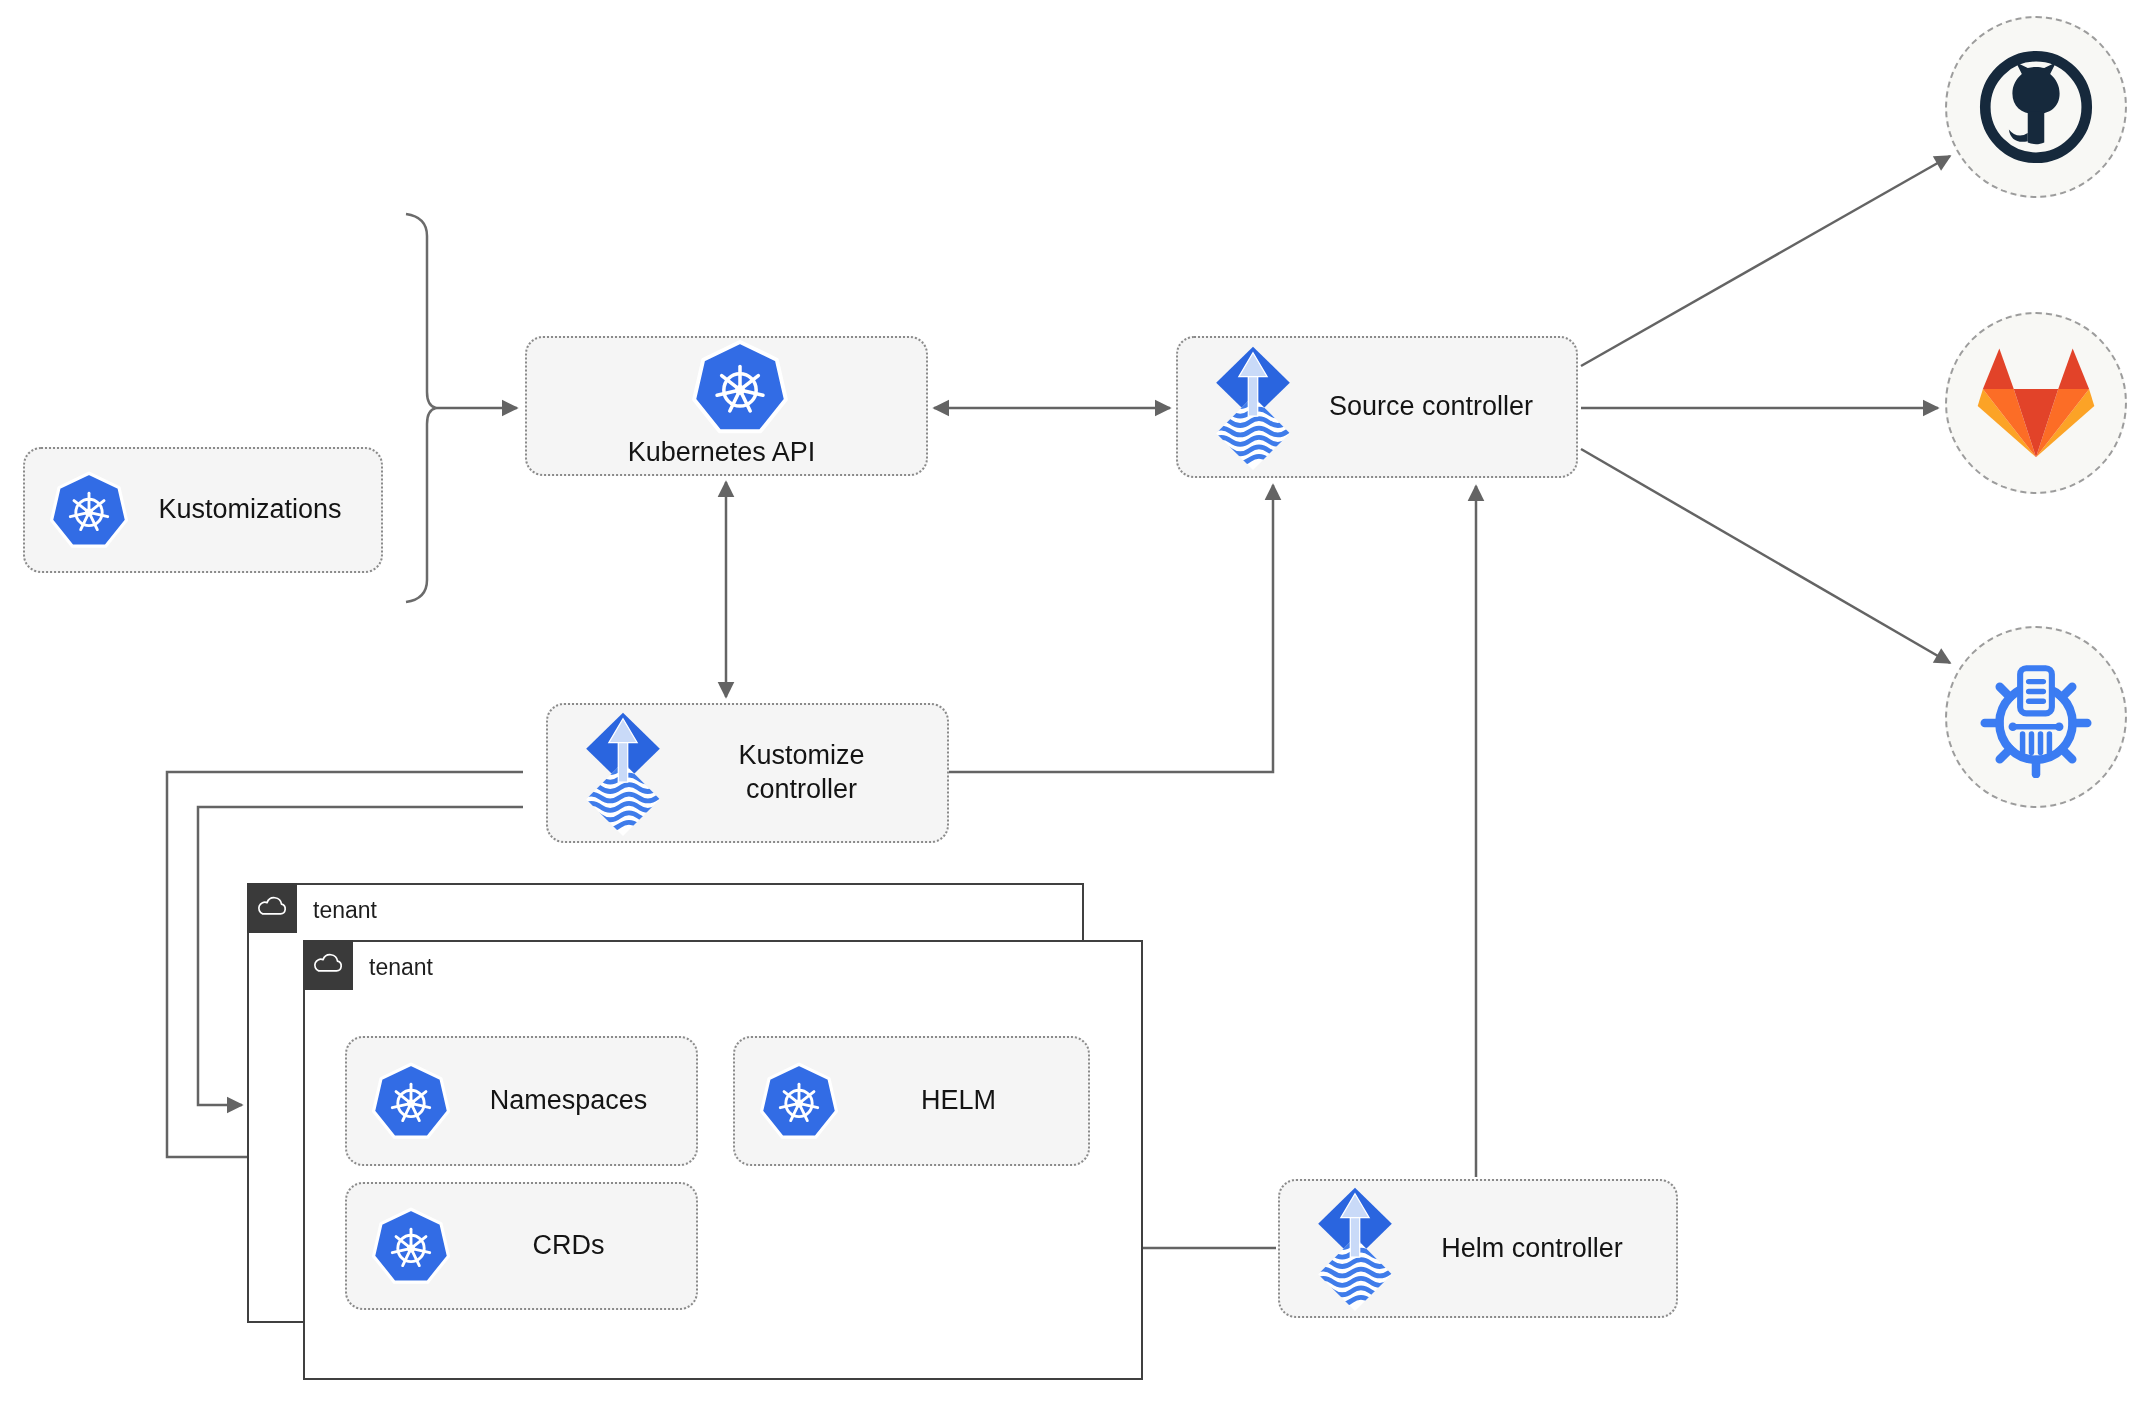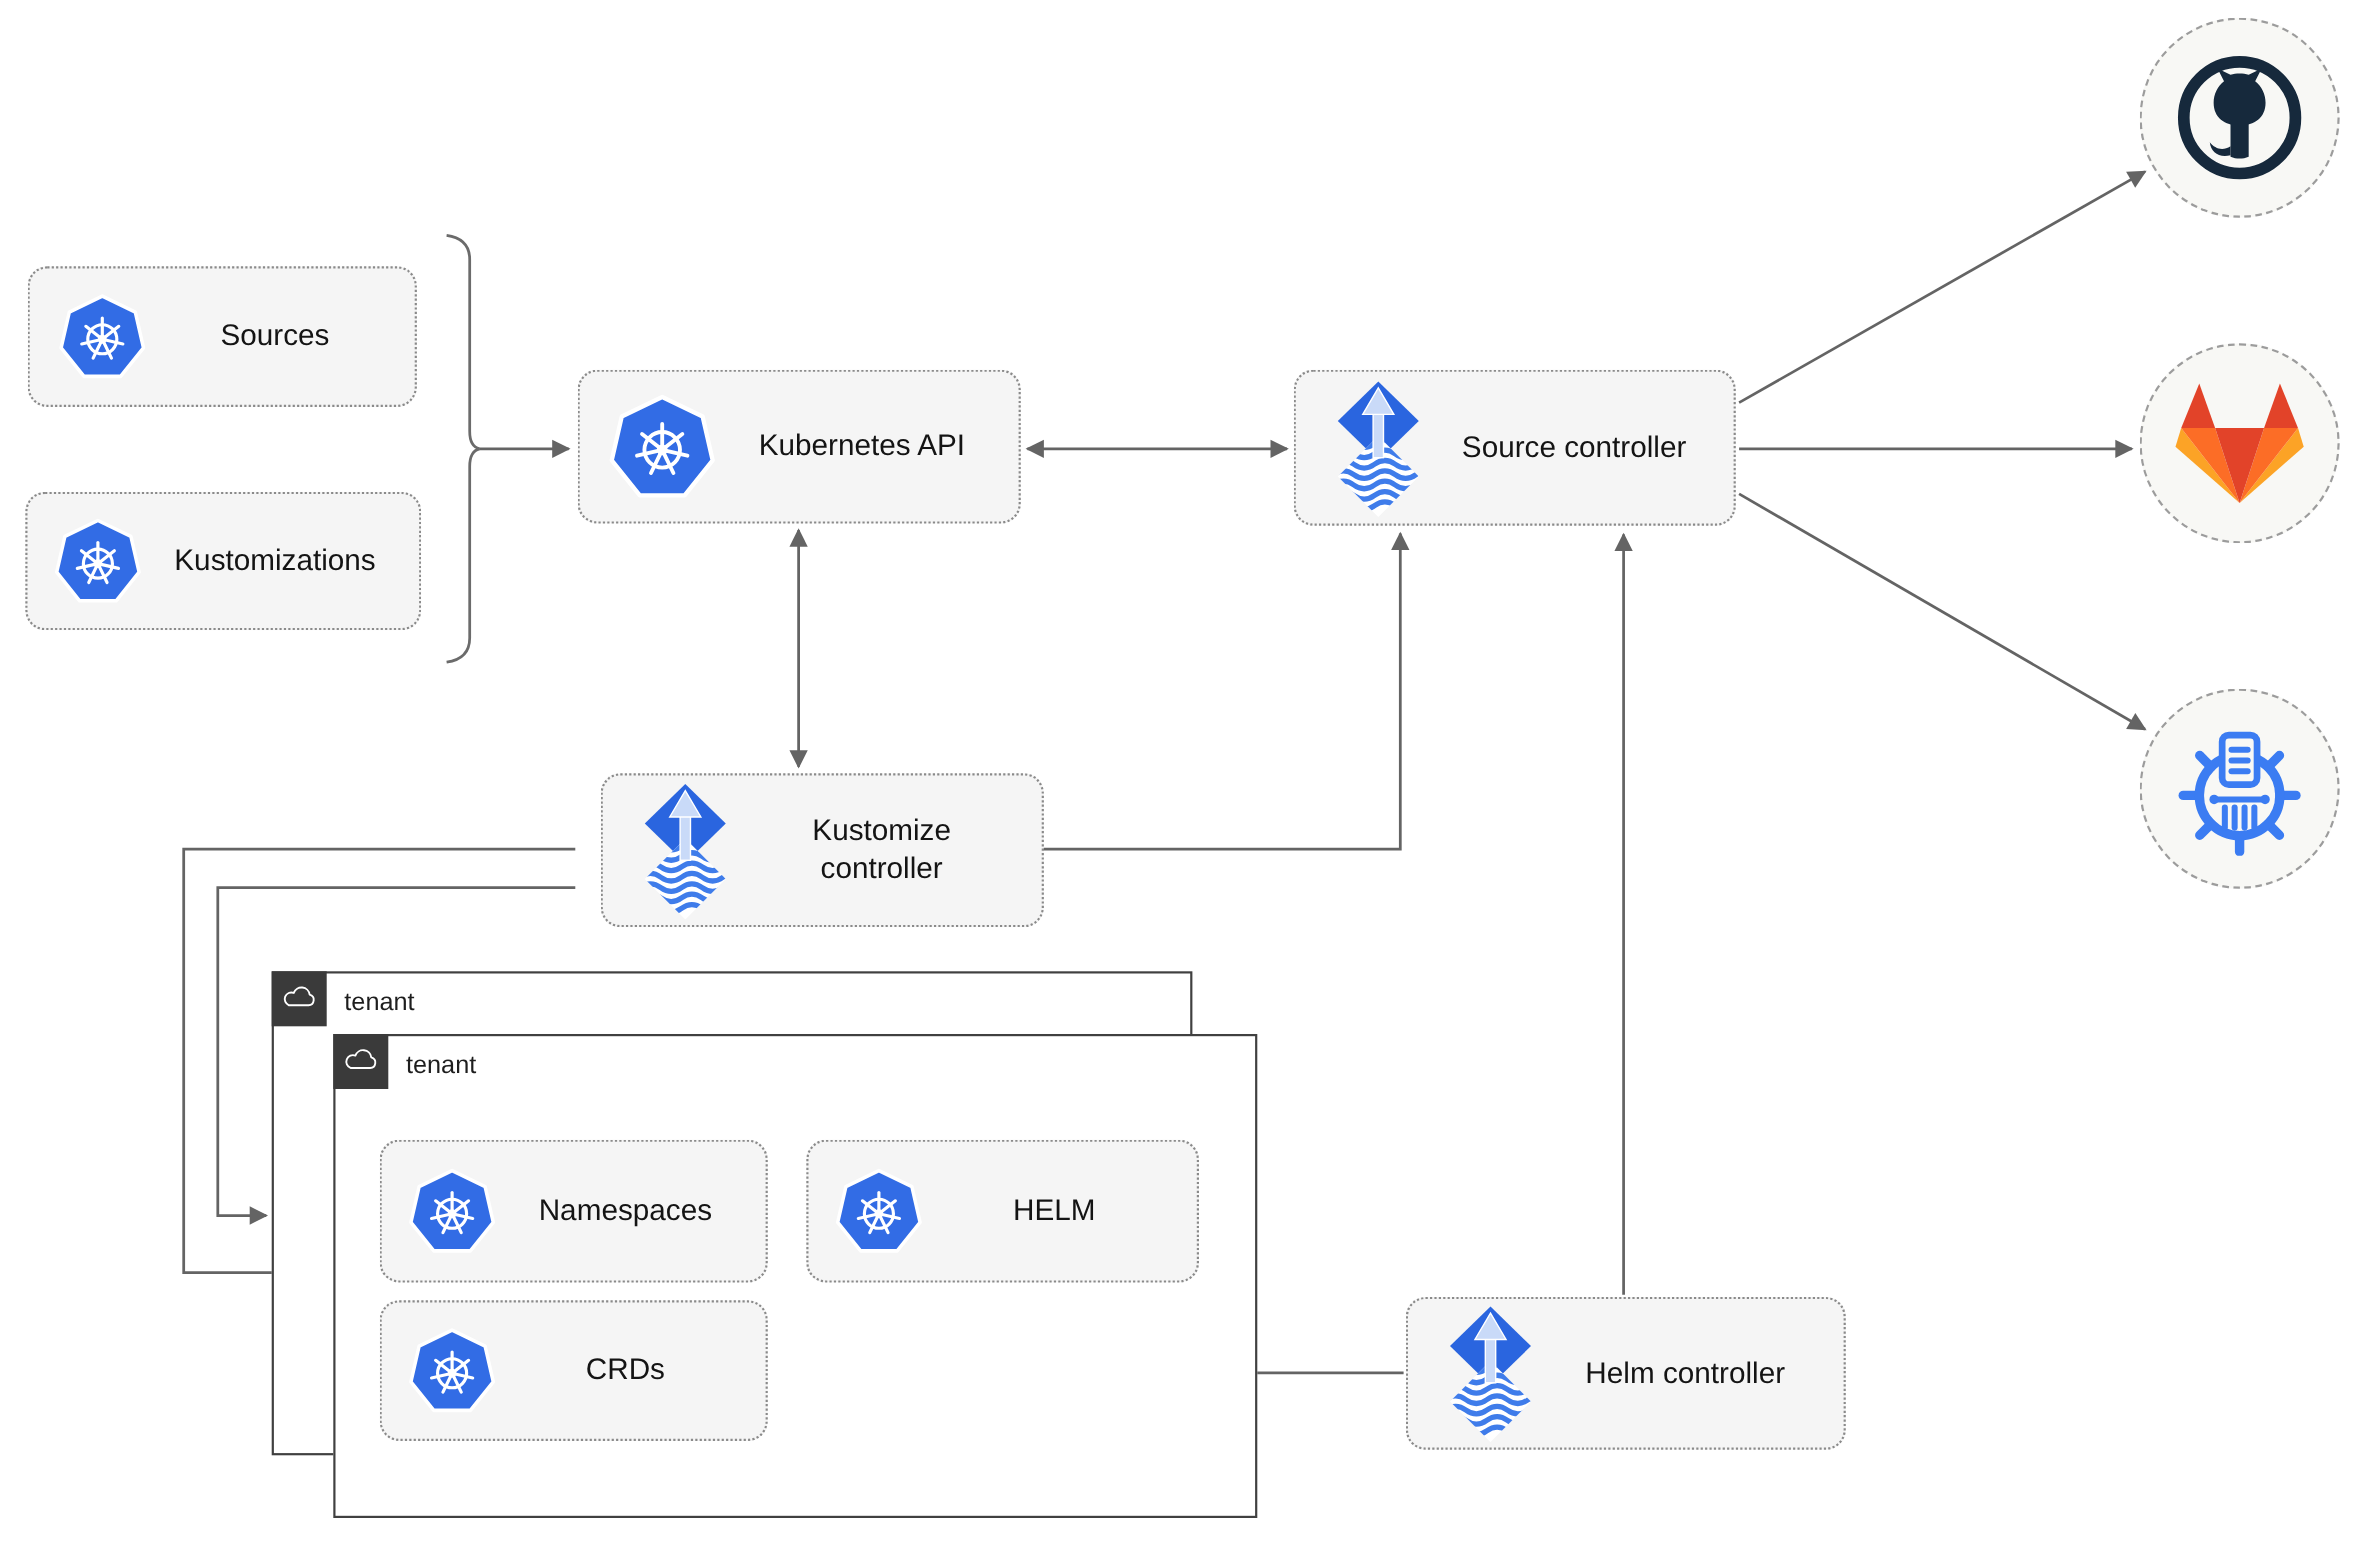--- a/index.html
+++ b/index.html
@@ -97,39 +97,31 @@
 
   <div class="tenant" style="left:303px;top:940px;width:840px;height:440px;">
     <div class="badge">
       <svg width="34" height="27" viewBox="0 0 40 30">
           <use href="#icon-cloud"></use>
         </svg>
     </div>
     <div class="tenant-label">tenant</div>
   </div>
 
-  <div class="box" style="left:25px;top:242px;width:354px;height:128px;">
-    <span class="icon-wrap" style="margin-left:26px;">
-      <svg width="80" height="80" viewBox="0 0 100 100">
-          <use href="#icon-k8s"></use>
-        </svg>
-    </span>
-    <span class="label">Sources</span>
-  </div>
 
   <div class="box" style="left:23px;top:447px;width:360px;height:126px;">
     <span class="icon-wrap" style="margin-left:24px;">
       <svg width="80" height="80" viewBox="0 0 100 100">
           <use href="#icon-k8s"></use>
         </svg>
     </span>
     <span class="label">Kustomizations</span>
   </div>
 
-  <div class="box" style="left:525px;top:336px;width:403px;height:140px;">
+  <div class="box" style="left:525px;top:336px;width:403px;height:140px;flex-direction:column;">
     <span class="icon-wrap" style="margin-left:26px;">
       <svg width="98" height="98" viewBox="0 0 100 100">
           <use href="#icon-k8s"></use>
         </svg>
     </span>
     <span class="label">Kubernetes API</span>
   </div>
 
   <div class="box" style="left:1176px;top:336px;width:402px;height:142px;">
     <span class="icon-wrap" style="margin-left:32px;">

